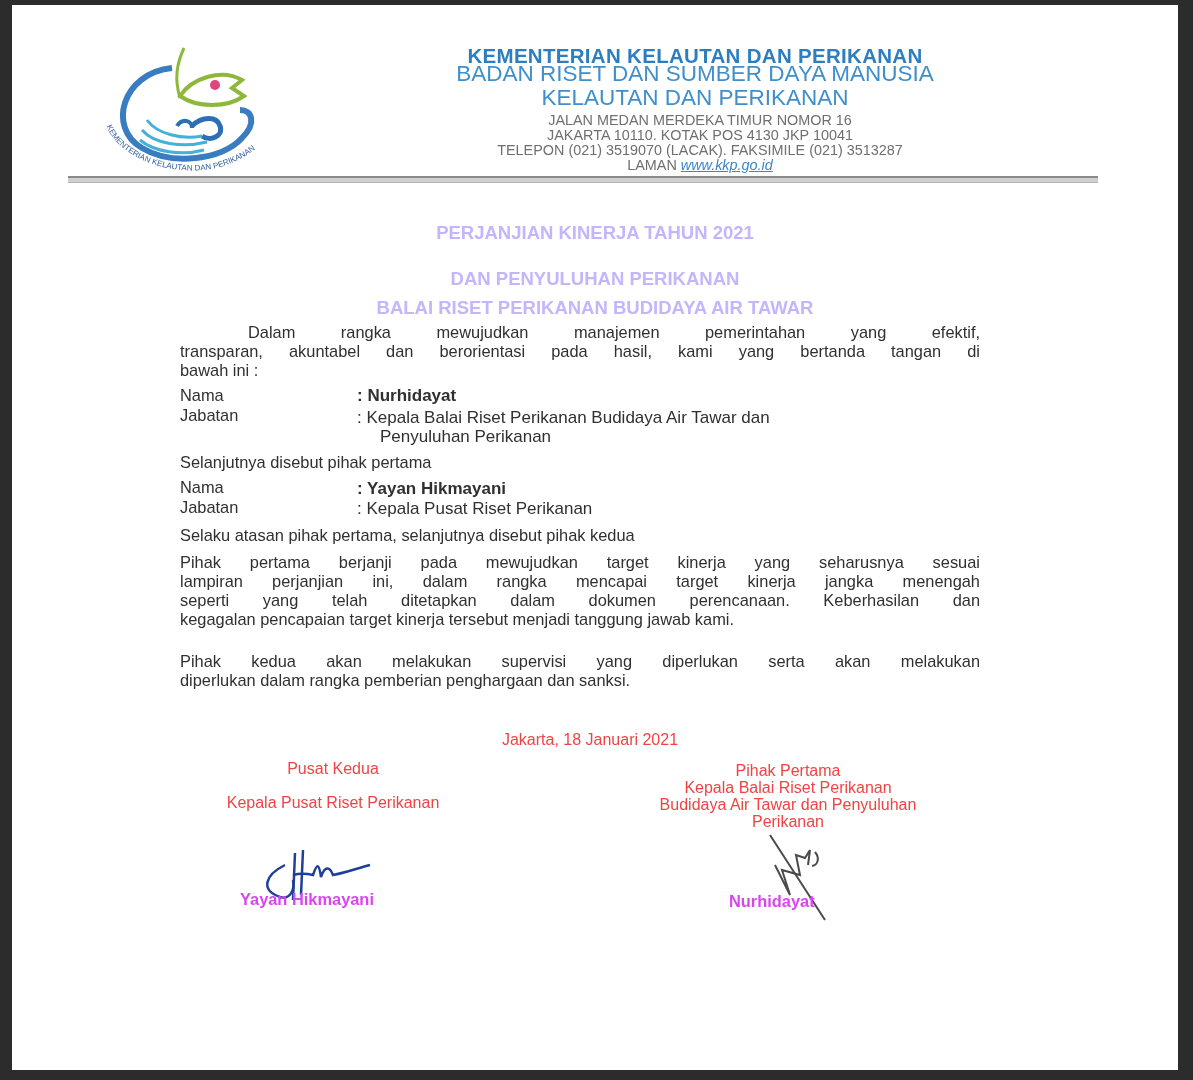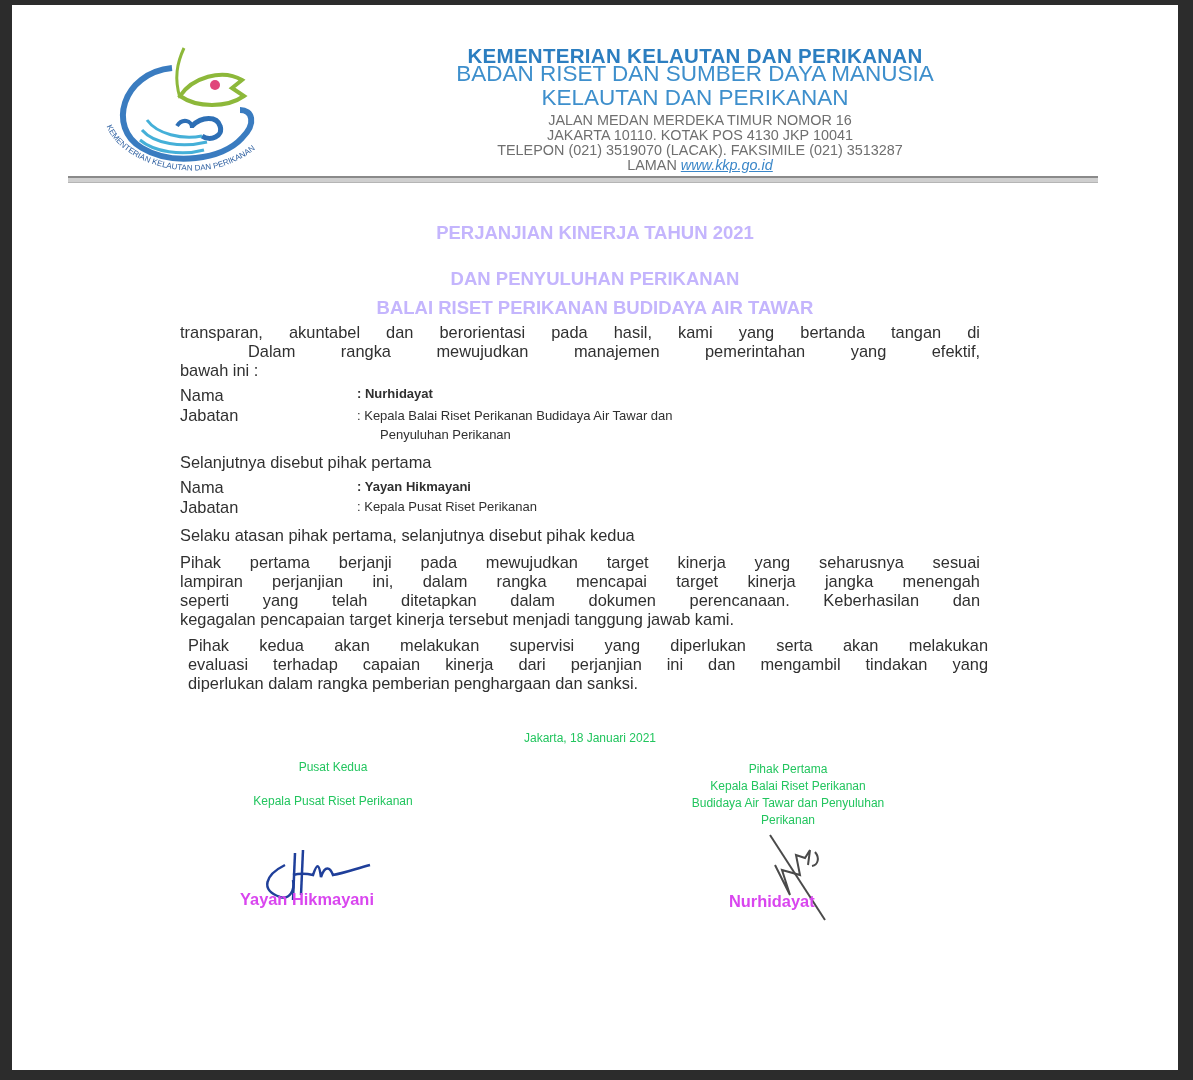--- a/index.html
+++ b/index.html
@@ -37,24 +37,24 @@
   .title { position: absolute; left: 180px; width: 830px; text-align: center; font-weight: bold; color: #c4b5fd; white-space: nowrap; }
   .t1 { top: 222px; font-size: 18.5px; }
   .t2 { top: 249px; font-size: 18.5px; margin-top: 48px; }
   .t3 { top: 268px; font-size: 18.5px; }
   .para { position: absolute; left: 180px; width: 800px; font-size: 16.4px; line-height: 19px; color: #303030; text-align: justify; }
   .para .line { display: block; text-align: justify; text-align-last: justify; white-space: nowrap; }
   .para .line.last { text-align-last: left; }
   .p-intro { top: 323px; }
   .indent { padding-left: 68px; }
   .field-label { position: absolute; left: 180px; font-size: 16.4px; color: #303030; }
-  .field-value { position: absolute; left: 357px; font-size: 13px; color: #303030; white-space: nowrap; }
+  .field-value { position: absolute; left: 357px; font-size: 17px; color: #303030; white-space: nowrap; }
   .bold { font-weight: bold; }
   .plain { position: absolute; left: 180px; font-size: 16.4px; color: #303030; white-space: nowrap; }
-  .center-txt { position: absolute; font-size: 12px; color: #22c55e; text-align: center; white-space: nowrap; }
+  .center-txt { position: absolute; font-size: 16px; color: #ef4444; text-align: center; white-space: nowrap; }
   .sig-name { position: absolute; font-size: 16.4px; font-weight: bold; color: #d946ef; white-space: nowrap; }
   .sig-svg { position: absolute; }
 </style>
 </head>
 <body>
 
 <div class="page"></div>
 
 <svg class="abs logo" viewBox="0 0 200 140">
   <path d="M92 10 C 85 25, 82 40, 88 60" stroke="#8db83a" stroke-width="3" fill="none"></path>
@@ -82,22 +82,22 @@
   <span>LAMAN</span>
   <span class="laman-link">www.kkp.go.id</span>
 </div>
 <div class="divider"></div>
 
 <div class="title t1">PERJANJIAN KINERJA TAHUN 2021</div>
 <div class="title t2">BALAI RISET PERIKANAN BUDIDAYA AIR TAWAR</div>
 <div class="title t3">DAN PENYULUHAN PERIKANAN</div>
 
 <div class="para p-intro">
+  <span class="line indent">Dalam rangka mewujudkan manajemen pemerintahan yang efektif,</span>
   <span class="line">transparan, akuntabel dan berorientasi pada hasil, kami yang bertanda tangan di</span>
-  <span class="line indent">Dalam rangka mewujudkan manajemen pemerintahan yang efektif,</span>
   <span class="line last">bawah ini :</span>
 </div>
 
 <div class="field-label" style="top:386px;">Nama</div>
 <div class="field-value bold" style="top:386px;">: Nurhidayat</div>
 <div class="field-label" style="top:406px;">Jabatan</div>
 <div class="field-value" style="top:408px;">: Kepala Balai Riset Perikanan Budidaya Air Tawar dan</div>
 <div class="field-value" style="top:427px; left:380px;">Penyuluhan Perikanan</div>
 <div class="plain" style="top:453px;">Selanjutnya disebut pihak pertama</div>
 
@@ -106,23 +106,22 @@
 <div class="field-label" style="top:498px;">Jabatan</div>
 <div class="field-value" style="top:499px;">: Kepala Pusat Riset Perikanan</div>
 <div class="plain" style="top:526px;">Selaku atasan pihak pertama, selanjutnya disebut pihak kedua</div>
 
 <div class="para" style="top:553px;">
   <span class="line">Pihak pertama berjanji pada mewujudkan target kinerja yang seharusnya sesuai</span>
   <span class="line">lampiran perjanjian ini, dalam rangka mencapai target kinerja jangka menengah</span>
   <span class="line">seperti yang telah ditetapkan dalam dokumen perencanaan. Keberhasilan dan</span>
   <span class="line last">kegagalan pencapaian target kinerja tersebut menjadi tanggung jawab kami.</span>
 </div>
-<div class="para" style="top:636px;margin-left:8px;">
+<div class="para" style="top:652px;">
   <span class="line">Pihak kedua akan melakukan supervisi yang diperlukan serta akan melakukan</span>
-  <span class="line">evaluasi terhadap capaian kinerja dari perjanjian ini dan mengambil tindakan yang</span>
   <span class="line last">diperlukan dalam rangka pemberian penghargaan dan sanksi.</span>
 </div>
 
 <div class="center-txt" style="top:731px; left:440px; width:300px;">Jakarta,   18 Januari 2021</div>
 
 <div class="center-txt" style="top:760px; left:183px; width:300px;">Pusat Kedua</div>
 <div class="center-txt" style="top:794px; left:183px; width:300px;">Kepala Pusat Riset Perikanan</div>
 <svg class="sig-svg" style="left:255px; top:845px;" width="130" height="60" viewBox="0 0 130 60">
   <path d="M30 20 C 10 30, 5 45, 25 52 C 35 55, 40 45, 38 35" stroke="#1f3f9a" stroke-width="2.5" fill="none"></path>
   <path d="M40 8 L 38 55" stroke="#1f3f9a" stroke-width="2.5" fill="none"></path>

